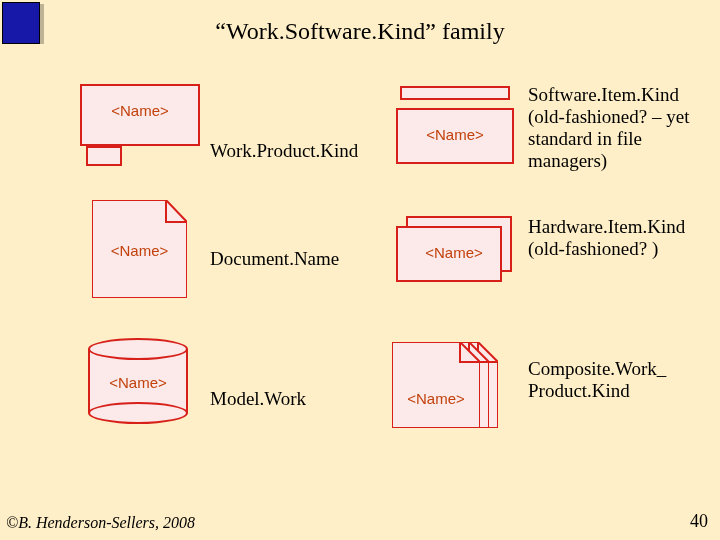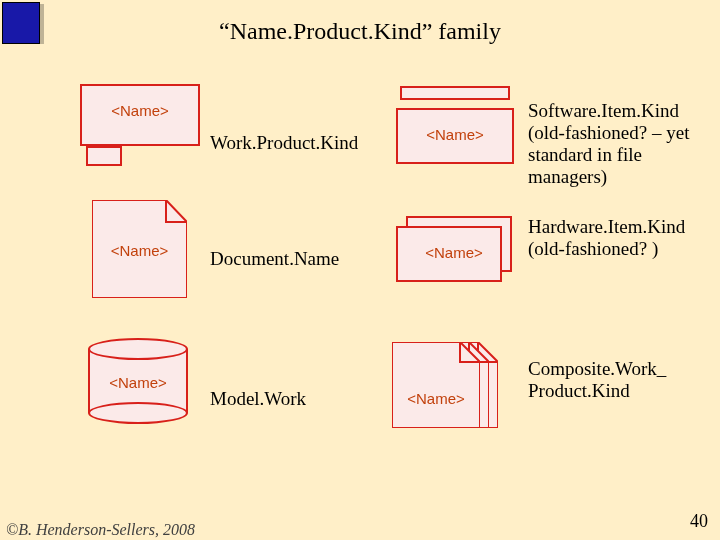--- a/index.html
+++ b/index.html
@@ -16,21 +16,21 @@
   }
   .side-shadow{
     position:absolute;left:40px;top:4px;width:4px;height:40px;
     background:rgba(0,0,0,0.25);
   }
   .slide-title{
     position:absolute;left:0;top:18px;width:720px;text-align:center;
     font-size:24px;color:#000;
   }
   .footer-left{
-    position:absolute;left:6px;bottom:1px;font-size:16px;font-style:italic;color:#404040;
+    position:absolute;left:6px;bottom:8px;font-size:16px;font-style:italic;color:#000000;
   }
   .footer-right{
     position:absolute;right:12px;bottom:8px;font-size:18px;color:#000;
   }
   .cell{position:absolute}
   .label{font-size:19px;color:#000;line-height:1.15}
   .name-tag{
     font-family:Arial,Helvetica,sans-serif;font-size:15px;color:#c2410c;
     position:absolute;left:50%;transform:translateX(-50%);
   }
@@ -81,30 +81,30 @@
   .stack-icon{position:relative;width:108px;height:100px}
   .stack-icon .d{position:absolute;width:88px;height:86px}
   .stack-icon .name-tag{top:48px;left:44px}
 </style>
 </head>
 <body>
 
 <div class="side-bar"></div>
 <div class="side-shadow"></div>
 
-<div class="slide-title">“Name.Product.Kind” family</div>
+<div class="slide-title">“Work.Software.Kind” family</div>
 
 <div class="cell" style="left:80px;top:84px">
   <div class="rect-icon">
     <div class="main shape"></div>
     <div class="mini shape"></div>
     <div class="name-tag">&lt;Name&gt;</div>
   </div>
 </div>
-<div class="cell label" style="left:210px;top:132px;width:180px">Work.Product.Kind</div>
+<div class="cell label" style="left:210px;top:140px;width:180px">Work.Product.Kind</div>
 
 <div class="cell" style="left:92px;top:200px">
   <div class="doc-icon">
     <div class="body"></div>
     <svg class="outline" viewBox="0 0 95 98">
       <path d="M0 0 H74 L95 22 V98 H0 Z" fill="none" stroke="#D8201A" stroke-width="2"></path>
       <path d="M74 0 V22 H95" fill="none" stroke="#D8201A" stroke-width="2"></path>
     </svg>
     <div class="name-tag">&lt;Name&gt;</div>
   </div>
@@ -121,21 +121,21 @@
 </div>
 <div class="cell label" style="left:210px;top:388px;width:180px">Model.Work</div>
 
 <div class="cell" style="left:396px;top:86px">
   <div class="openbox-icon">
     <div class="lid shape"></div>
     <div class="box shape"></div>
     <div class="name-tag">&lt;Name&gt;</div>
   </div>
 </div>
-<div class="cell label" style="left:528px;top:100px;width:180px">Software.Item.Kind (old-fashioned? – yet standard in file managers)</div>
+<div class="cell label" style="left:528px;top:84px;width:180px">Software.Item.Kind (old-fashioned? – yet standard in file managers)</div>
 
 <div class="cell" style="left:396px;top:216px">
   <div class="chip-icon">
     <div class="back shape"></div>
     <div class="front shape"></div>
     <div class="name-tag">&lt;Name&gt;</div>
   </div>
 </div>
 <div class="cell label" style="left:528px;top:216px;width:180px">Hardware.Item.Kind (old-fashioned? )</div>
 

